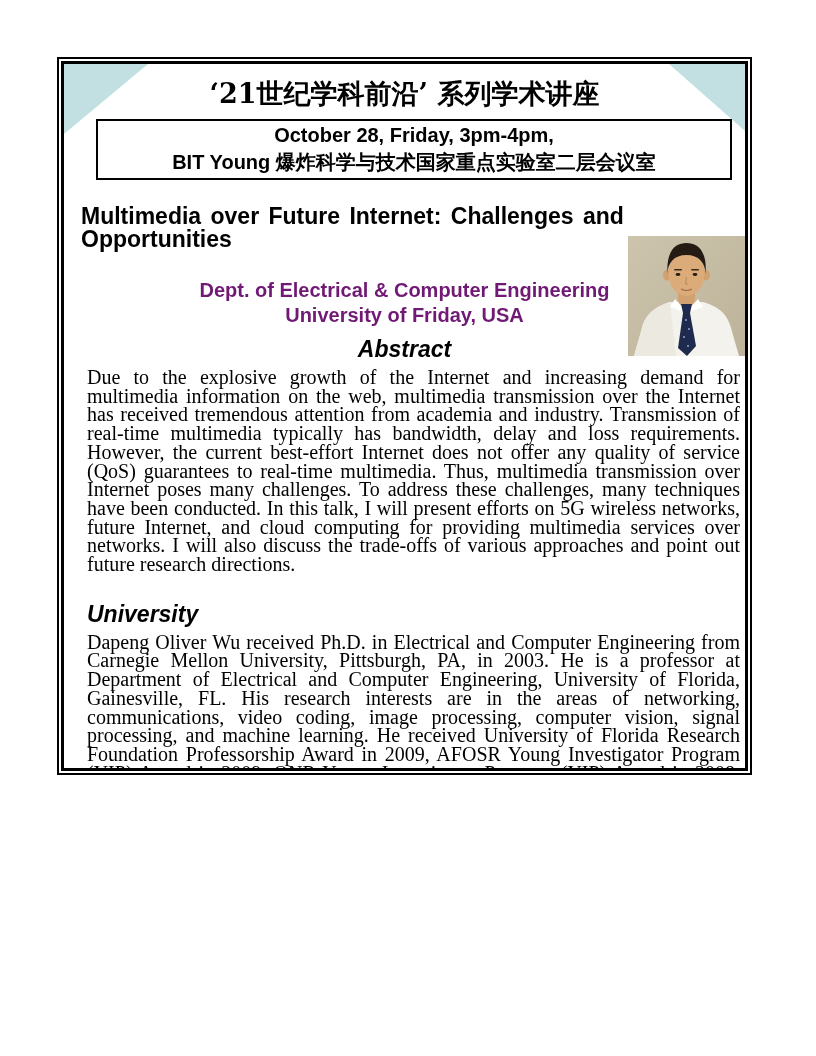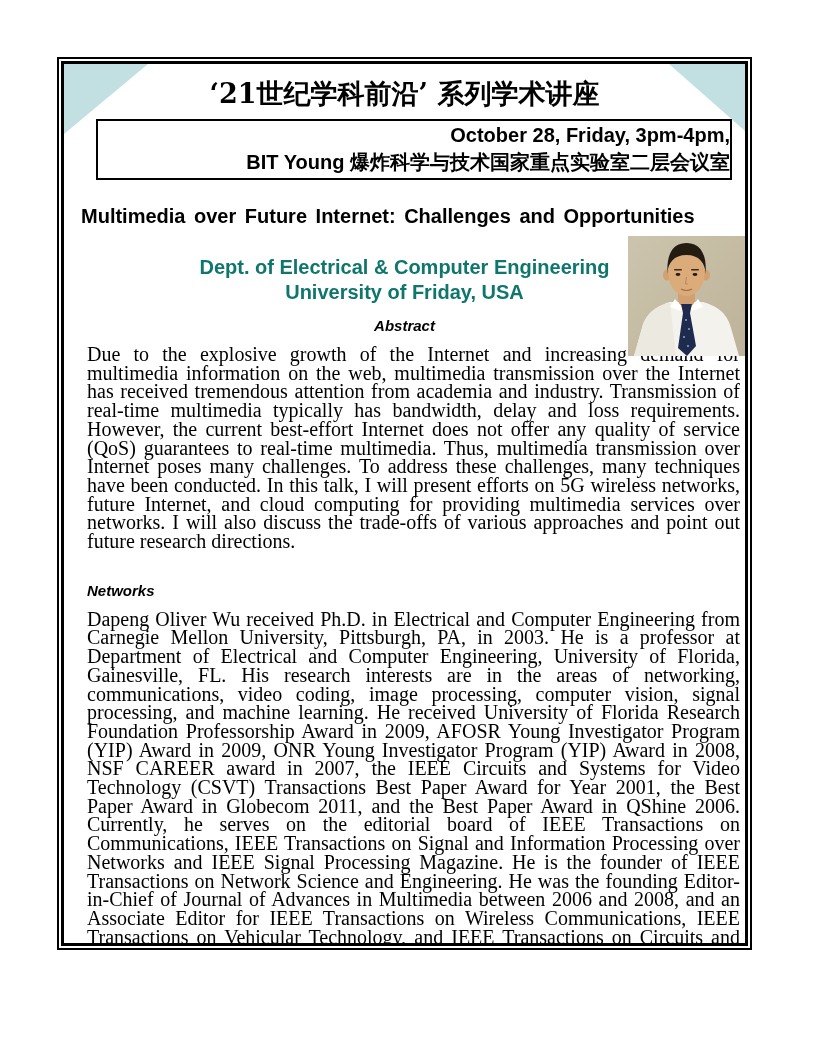--- a/index.html
+++ b/index.html
@@ -7,21 +7,21 @@
     width: 816px; height: 1056px;
     background: #ffffff;
     position: relative;
     overflow: hidden;
     font-family: "Liberation Sans", sans-serif;
     color: #000;
   }
   .frame-outer {
     position: absolute;
     left: 57px; top: 57px;
-    width: 695px; height: 893px;
+    width: 695px; height: 718px;
     border: 2px solid #000;
     box-sizing: border-box;
     background: #fff;
   }
   .frame-inner {
     position: absolute;
     inset: 2px;
     border: 3px solid #000;
     box-sizing: border-box;
     overflow: hidden;
@@ -46,43 +46,43 @@
     font-size: 27px;
     line-height: 32px;
     position: relative;
   }
   .date-box {
     box-sizing: border-box;
     width: 636px;
     margin: 9px 0 0 32px;
     border: 2px solid #000;
     padding: 1px 0 2px;
-    text-align: right;
+    text-align: center;
     font-weight: 700;
     font-size: 20px;
     line-height: 27px;
     position: relative;
   }
   .talk-title {
     margin: 25px 14px 0 17px;
-    font-size: 20px;
+    font-size: 23px;
     line-height: 23px;
     font-weight: 700;
     word-spacing: 3px;
   }
   .speaker {
     margin-top: 27px;
     text-align: center;
     font-weight: 700;
     font-size: 20px;
     line-height: 24.5px;
   }
-  .speaker .teal { color: #0f766e; }
+  .speaker .teal { color: #701a75; }
   .section-heading {
-    font-size: 15px;
+    font-size: 23px;
     line-height: 26px;
     font-weight: 700;
     font-style: italic;
     margin: 0;
   }
   .abstract-heading { margin-top: 9px; text-align: center; }
   .bio-heading { margin-top: 27px; margin-left: 23px; text-align: left; }
   .body-text {
     margin: 6px 5px 0 23px;
     text-align: justify;
@@ -118,21 +118,21 @@
 
     <div class="speaker">
       <div class="teal">Dept. of Electrical &amp; Computer Engineering</div>
       <div class="teal">University of Friday, USA</div>
     </div>
 
     <h3 class="section-heading abstract-heading">Abstract</h3>
 
     <p class="body-text">Due to the explosive growth of the Internet and increasing demand for multimedia information on the web, multimedia transmission over the Internet has received tremendous attention from academia and industry. Transmission of real-time multimedia typically has bandwidth, delay and loss requirements. However, the current best-effort Internet does not offer any quality of service (QoS) guarantees to real-time multimedia. Thus, multimedia transmission over Internet poses many challenges. To address these challenges, many techniques have been conducted. In this talk, I will present efforts on 5G wireless networks, future Internet, and cloud computing for providing multimedia services over networks. I will also discuss the trade-offs of various approaches and point out future research directions.</p>
 
-    <h3 class="section-heading bio-heading">Networks</h3>
+    <h3 class="section-heading bio-heading">University</h3>
 
     <p class="body-text">Dapeng Oliver Wu received Ph.D. in Electrical and Computer Engineering from Carnegie Mellon University, Pittsburgh, PA, in 2003. He is a professor at Department of Electrical and Computer Engineering, University of Florida, Gainesville, FL. His research interests are in the areas of networking, communications, video coding, image processing, computer vision, signal processing, and machine learning. He received University of Florida Research Foundation Professorship Award in 2009, AFOSR Young Investigator Program (YIP) Award in 2009, ONR Young Investigator Program (YIP) Award in 2008, NSF CAREER award in 2007, the IEEE Circuits and Systems for Video Technology (CSVT) Transactions Best Paper Award for Year 2001, the Best Paper Award in Globecom 2011, and the Best Paper Award in QShine 2006. Currently, he serves on the editorial board of IEEE Transactions on Communications, IEEE Transactions on Signal and Information Processing over Networks and IEEE Signal Processing Magazine. He is the founder of IEEE Transactions on Network Science and Engineering. He was the founding Editor-in-Chief of Journal of Advances in Multimedia between 2006 and 2008, and an Associate Editor for IEEE Transactions on Wireless Communications, IEEE Transactions on Vehicular Technology, and IEEE Transactions on Circuits and Systems for Video Technology. He has served as General Chair for IEEE GlobalSIP 2015, Technical Program Committee (TPC) Chair for IEEE INFOCOM 2012, and TPC Chair for IEEE International Conference on Communications (ICC 2008), Signal Processing for Communications Symposium. He served as Chair for the Award Committee, Technical Committee on Multimedia Communications, IEEE Communications Society. He was elected as a Distinguished Lecturer by IEEE Vehicular Technology Society. He is an IEEE Fellow.</p>
 
   </div>
 </div>
 
 <div class="photo" role="img" aria-label="Portrait of Prof. Dapeng Oliver Wu in white shirt and dark tie">
   <svg viewBox="0 0 117 120" xmlns="http://www.w3.org/2000/svg">
     <defs>
       <linearGradient id="bg" x1="0" y1="0" x2="1" y2="1">

